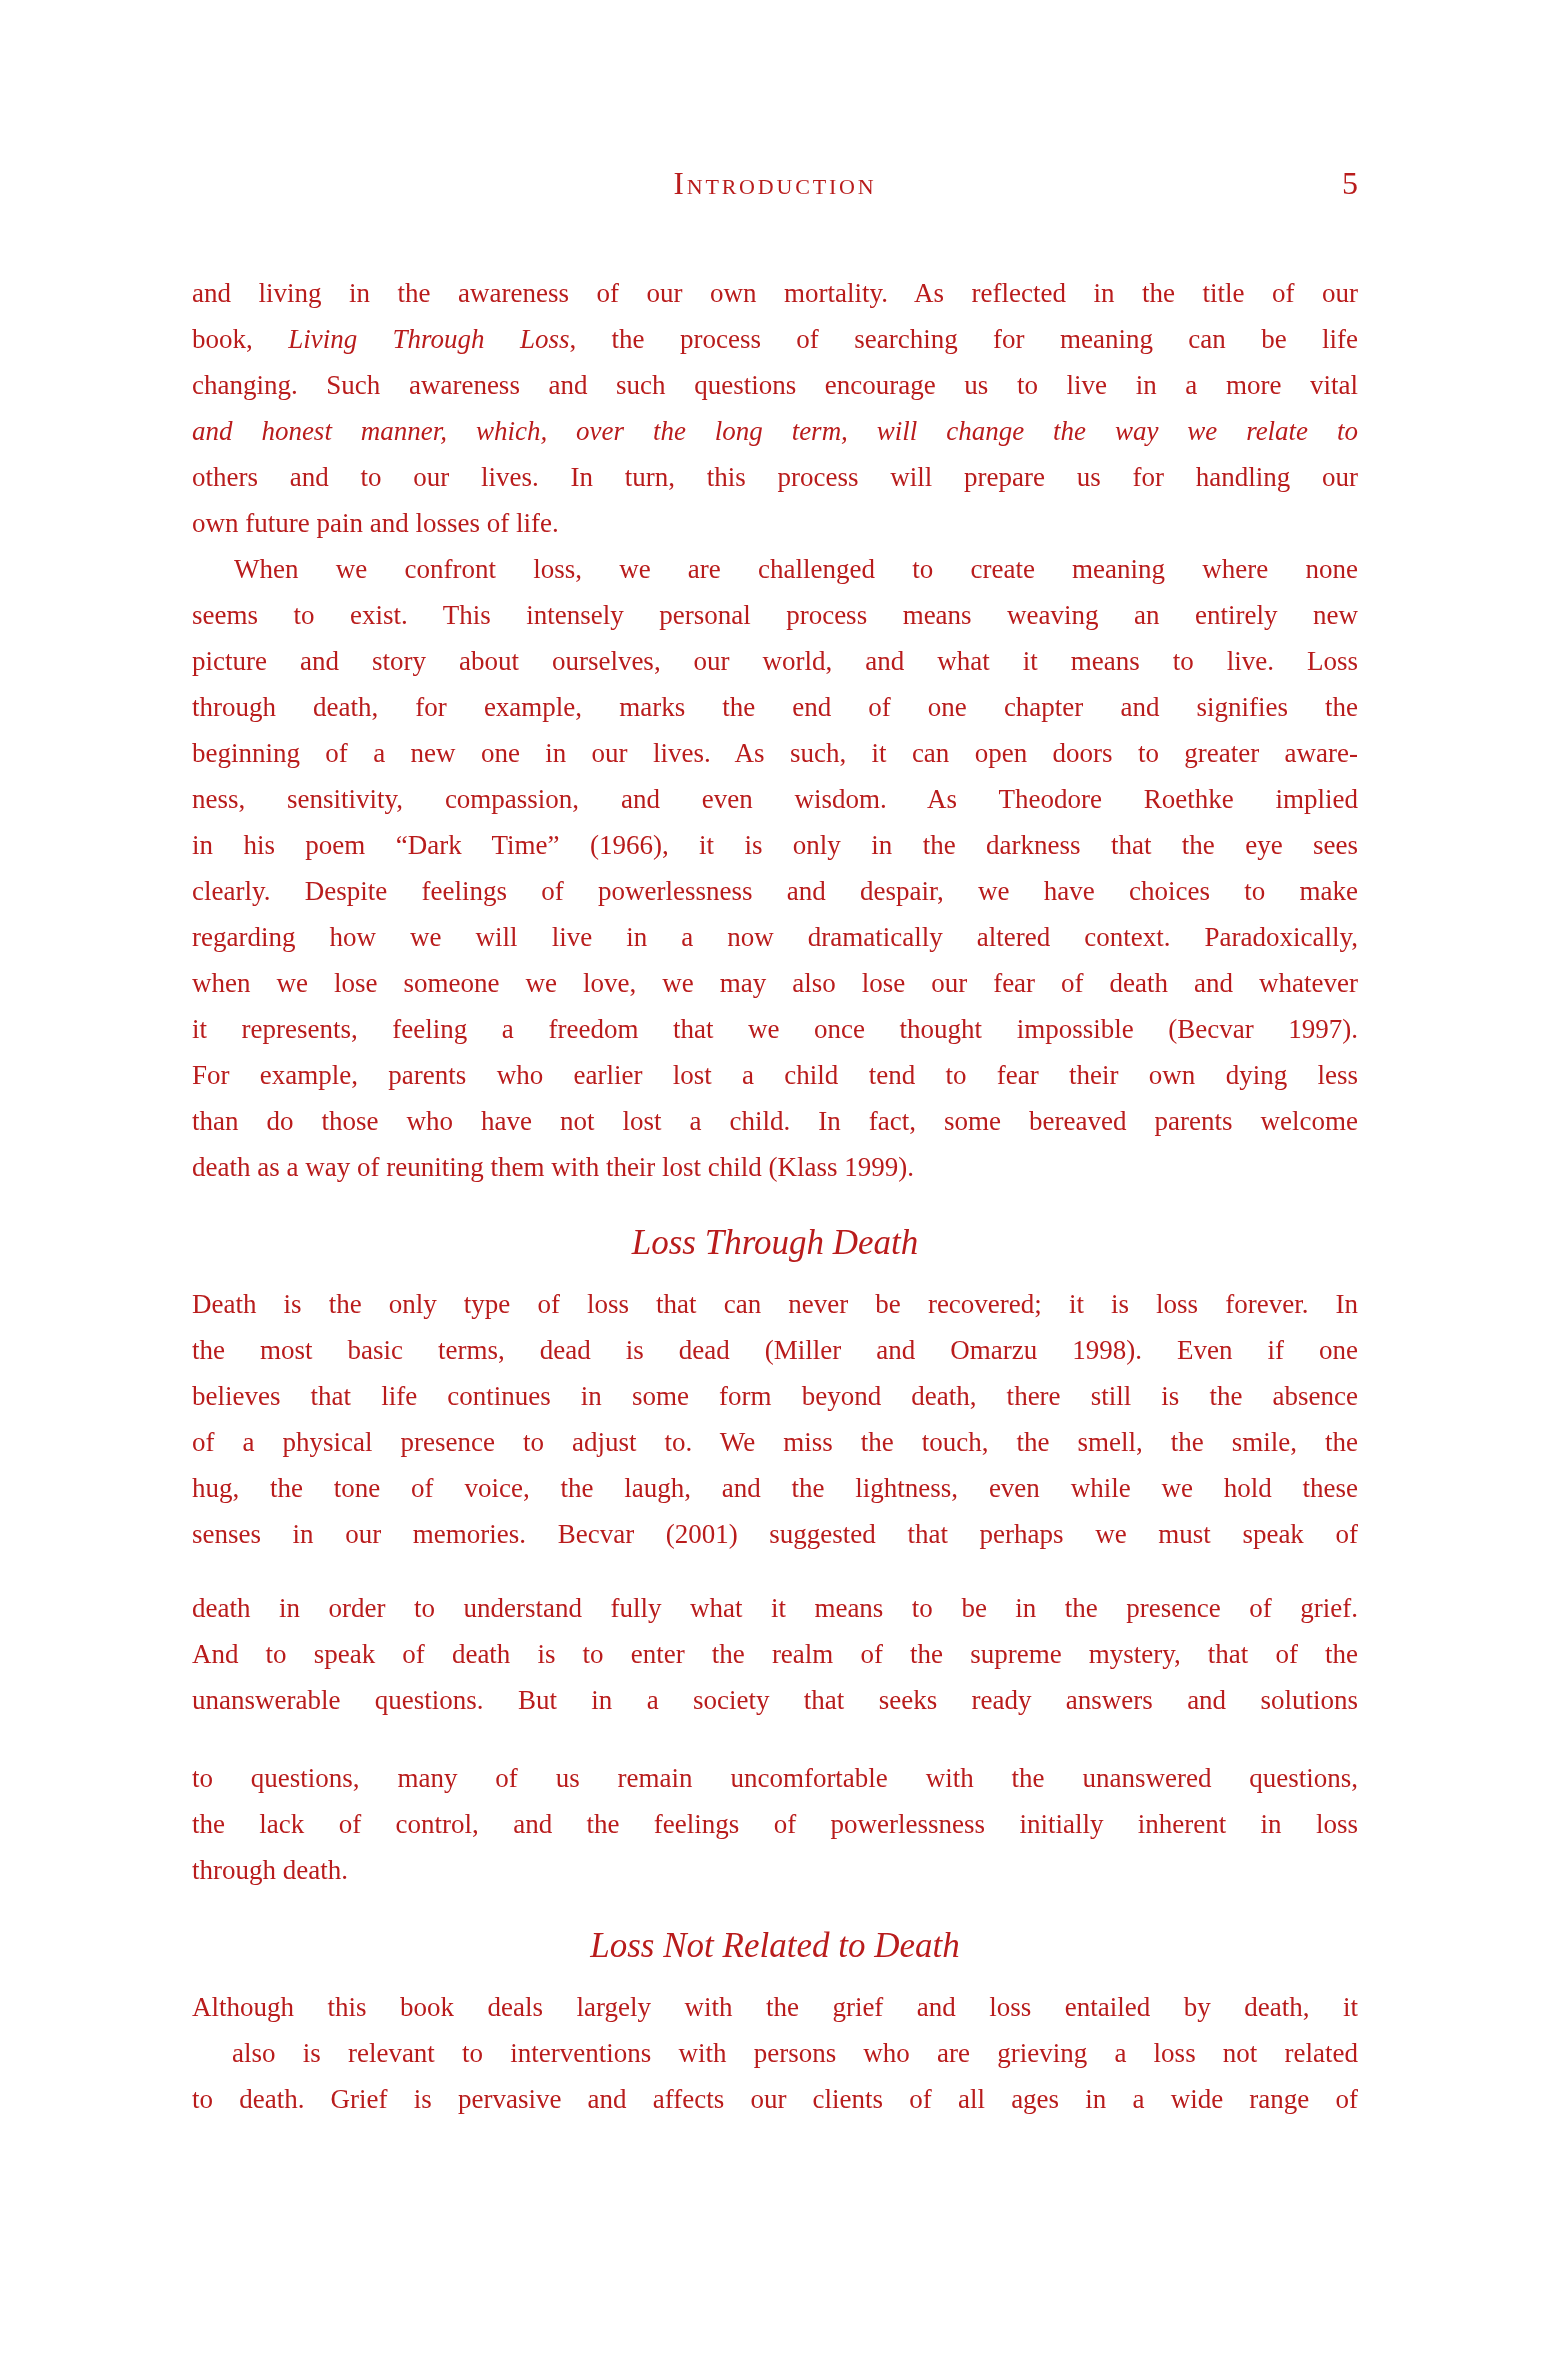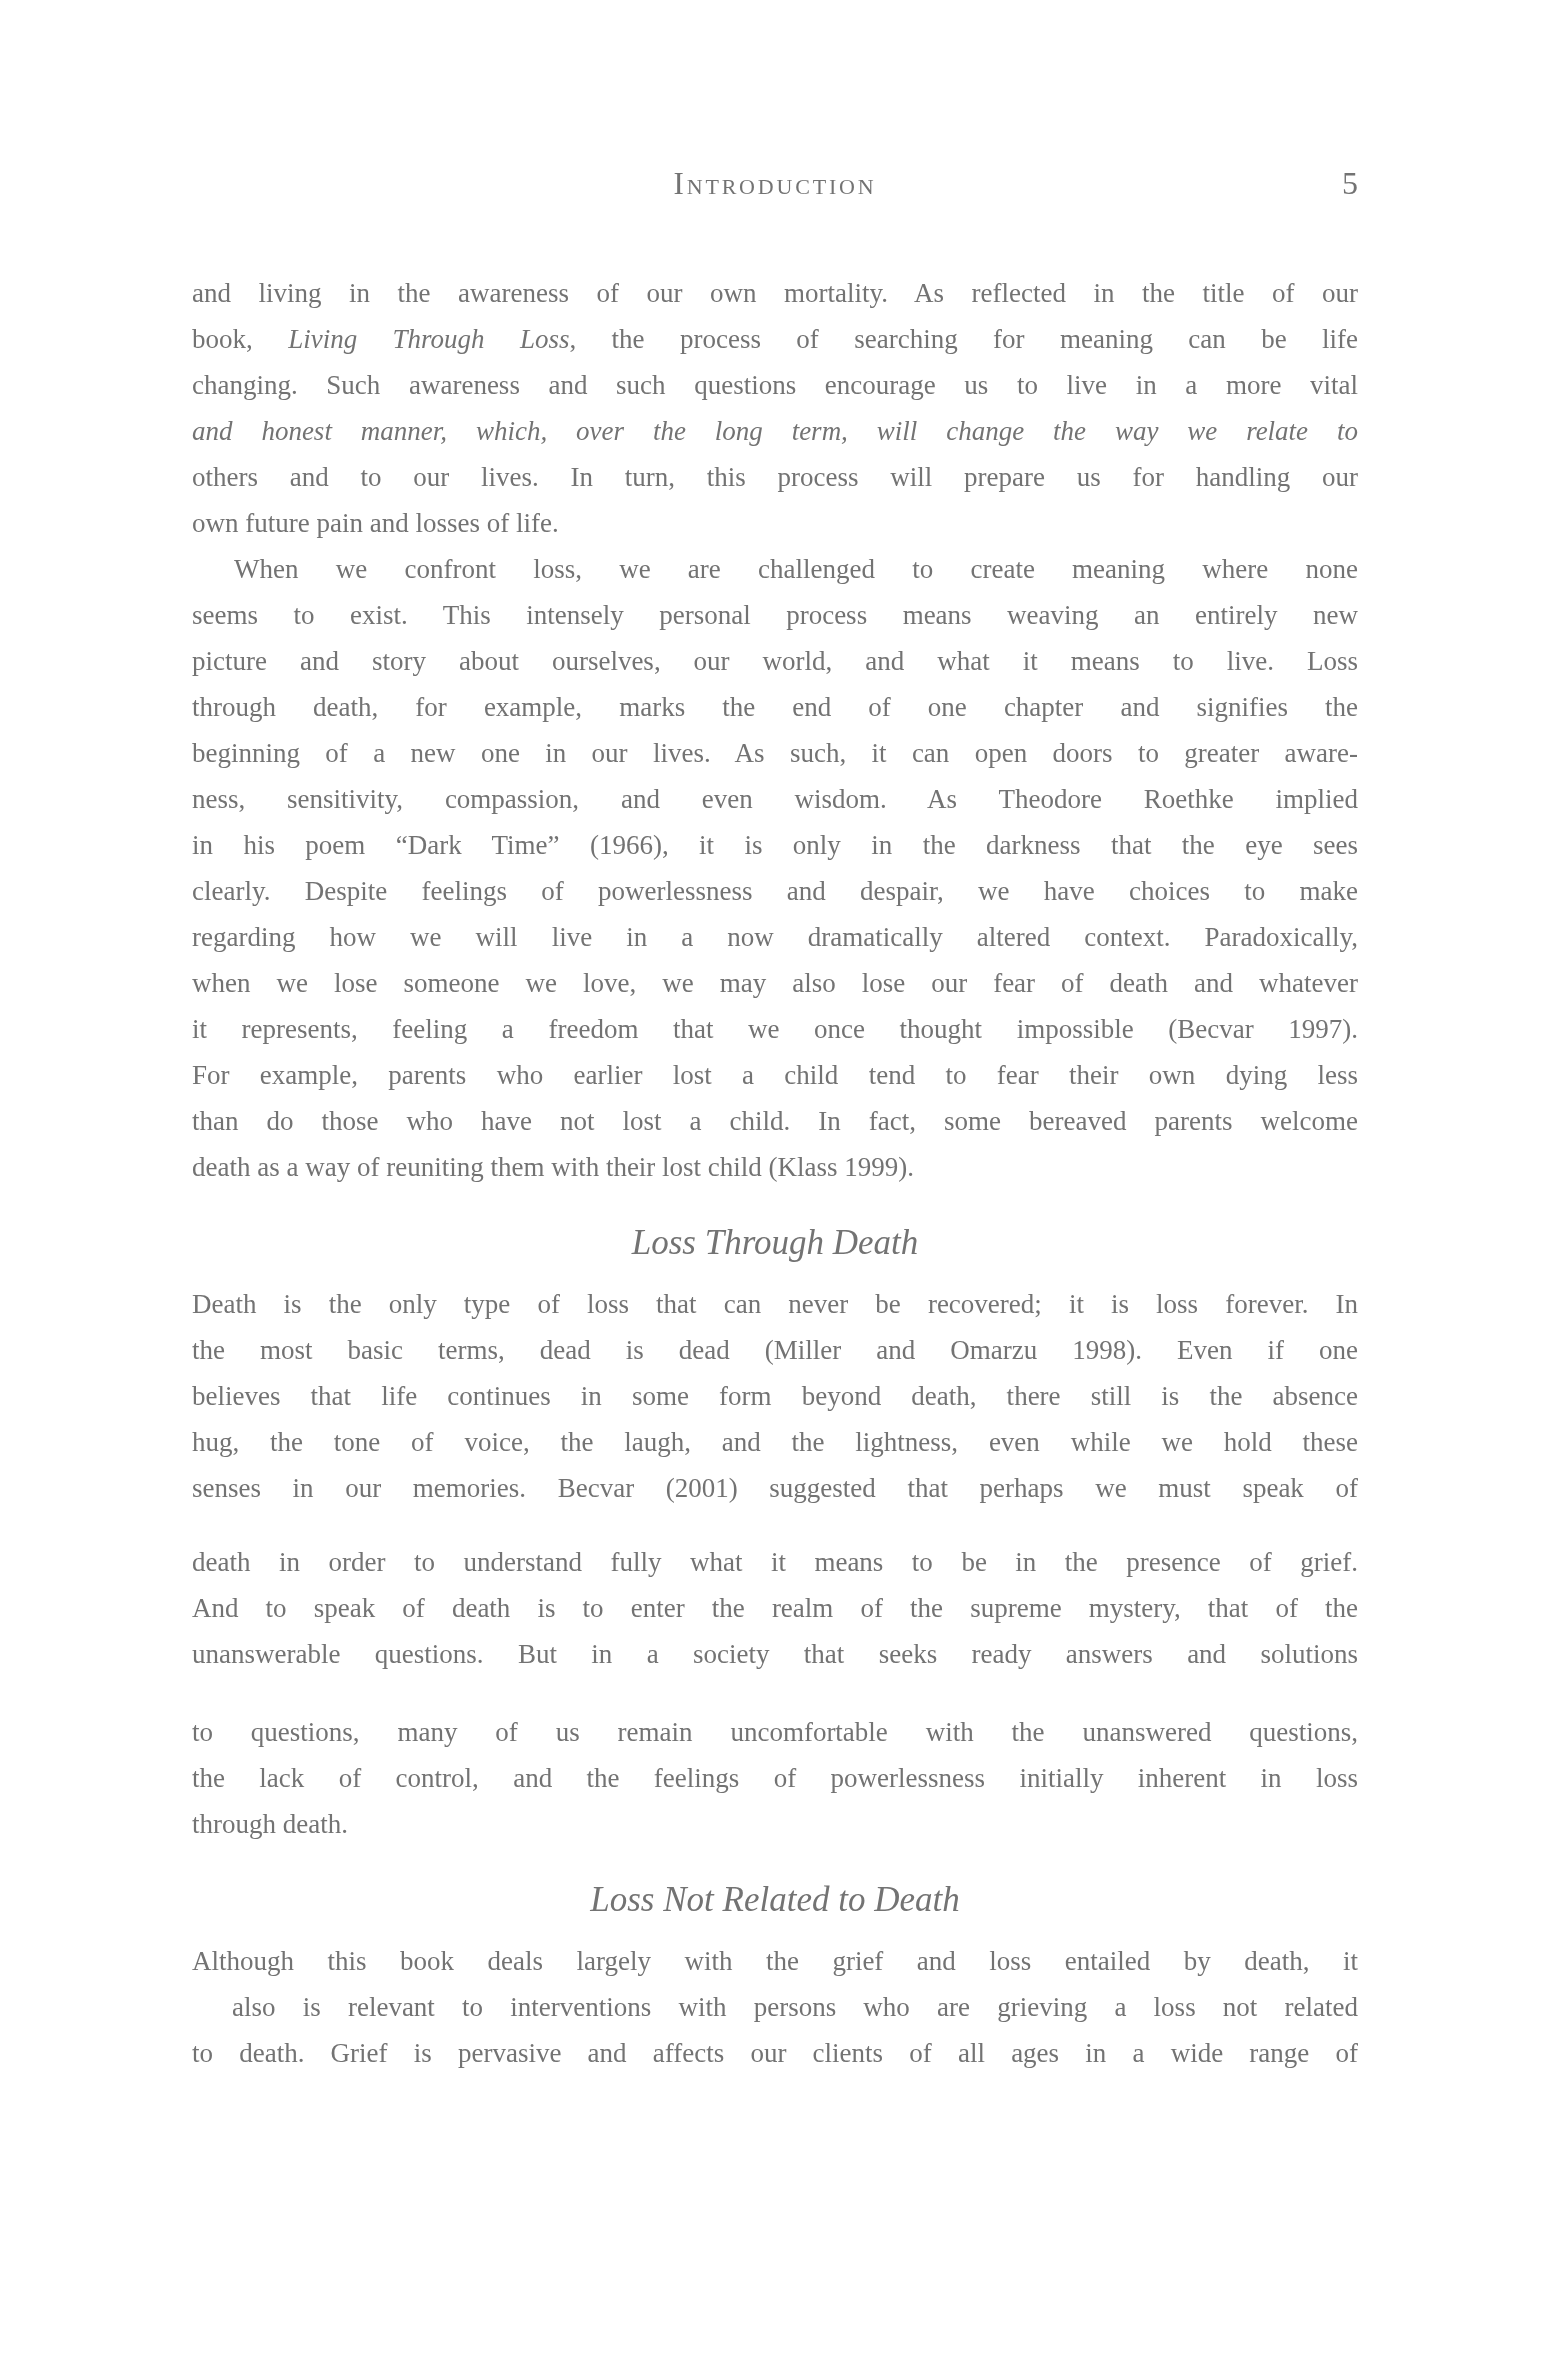--- a/index.html
+++ b/index.html
@@ -1,17 +1,17 @@
 <!DOCTYPE html>
 <html style="font-size:15px"><head>
 <meta charset="utf-8">
 <style>
   html, body { margin: 0; padding: 0; background: #ffffff; }
   body { width: 1561px; height: 2357px; position: relative; overflow: hidden; }
-  .page { position: absolute; left: 0; top: 0; width: 1561px; height: 2357px; background: #ffffff; color: #737373;
+  .page { position: absolute; left: 0; top: 0; width: 1561px; height: 2357px; background: #ffffff; color: #b91c1c;
           font-family: "Liberation Serif", "DejaVu Serif", serif; }
   .running-head { position: absolute; left: 192px; width: 1166px; top: 161px; height: 45px; }
   .running-title { position: absolute; left: 0; right: 0; text-align: center; font-variant: small-caps;
                    letter-spacing: 2.8px; font-size: 31px; line-height: 45px; }
   .page-num { position: absolute; right: 0; top: 0; font-size: 32px; line-height: 45px; }
   .body { position: absolute; left: 192px; top: 270px; width: 1166px; }
   .line { display: block; height: 46px; line-height: 46px; font-size: 27px; white-space: nowrap;
           text-align: justify; text-align-last: justify; overflow: visible; }
   .line.last { text-align: left; text-align-last: left; }
   .line.indent { padding-left: 42px; box-sizing: border-box; }
@@ -54,20 +54,21 @@
       <span class="line" style="white-space: normal;">For example, parents who earlier lost a child tend to fear their own dying less</span>
       <span class="line" style="white-space: normal;">than do those who have not lost a child. In fact, some bereaved parents welcome</span>
       <span class="line last" style="white-space: nowrap;">death as a way of reuniting them with their lost child (Klass 1999).</span>
     </div>
 
     <span class="heading">Loss Through Death</span>
     <div>
       <span class="line" style="white-space: normal;">Death is the only type of loss that can never be recovered; it is loss forever. In</span>
       <span class="line" style="white-space: normal;">the most basic terms, dead is dead (Miller and Omarzu 1998). Even if one</span>
       <span class="line" style="white-space: normal;">believes that life continues in some form beyond death, there still is the absence</span>
+      <span class="line" style="white-space: normal;">of a physical presence to adjust to. We miss the touch, the smell, the smile, the</span>
       <span class="line" style="white-space: normal;">hug, the tone of voice, the laugh, and the lightness, even while we hold these</span>
       <span class="line" style="white-space: normal;">senses in our memories. Becvar (2001) suggested that perhaps we must speak of</span>
       <span class="line" style="white-space: normal; margin-top: 28px;">death in order to understand fully what it means to be in the presence of grief.</span>
       <span class="line" style="white-space: normal;">And to speak of death is to enter the realm of the supreme mystery, that of the</span>
       <span class="line" style="white-space: normal;">unanswerable questions. But in a society that seeks ready answers and solutions</span>
       <span class="line" style="white-space: normal; margin-top: 32px;">to questions, many of us remain uncomfortable with the unanswered questions,</span>
       <span class="line" style="white-space: normal;">the lack of control, and the feelings of powerlessness initially inherent in loss</span>
       <span class="line last" style="white-space: nowrap;">through death.</span>
     </div>
 

